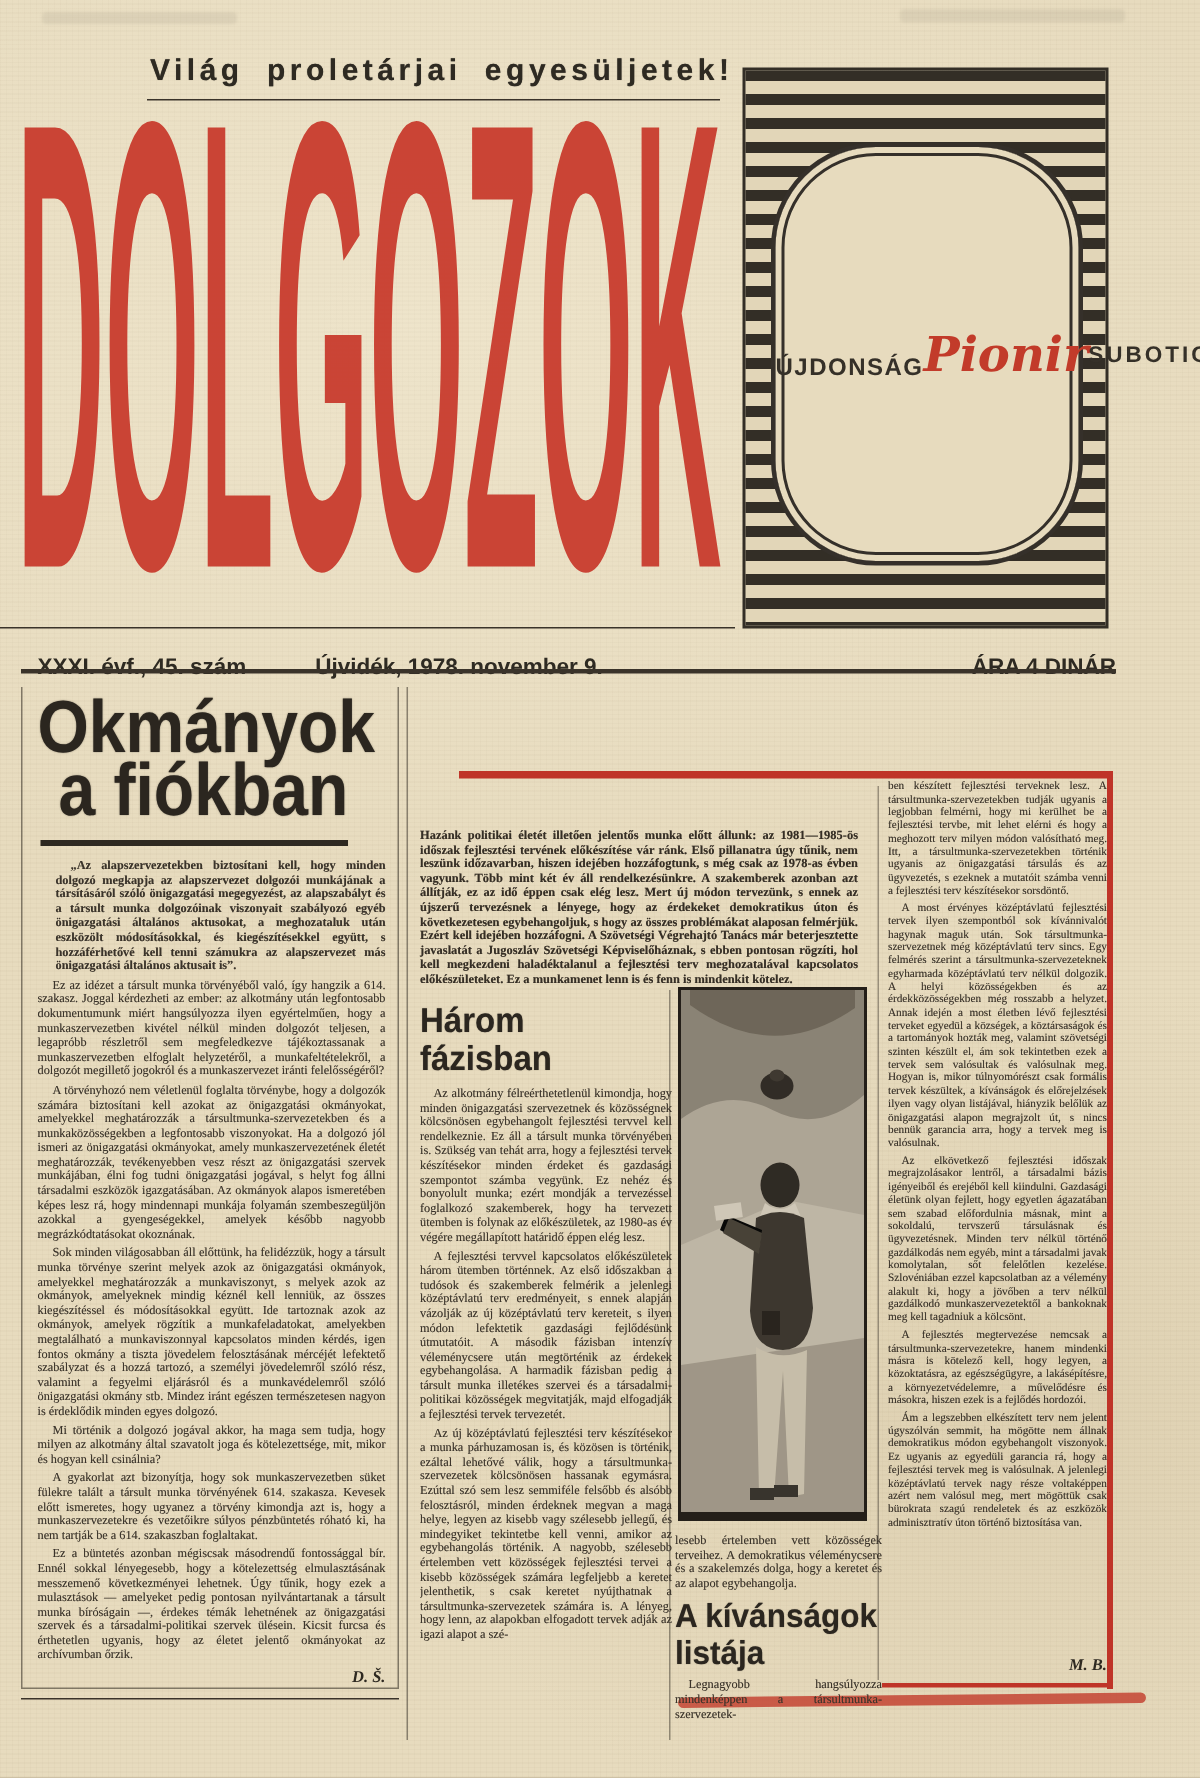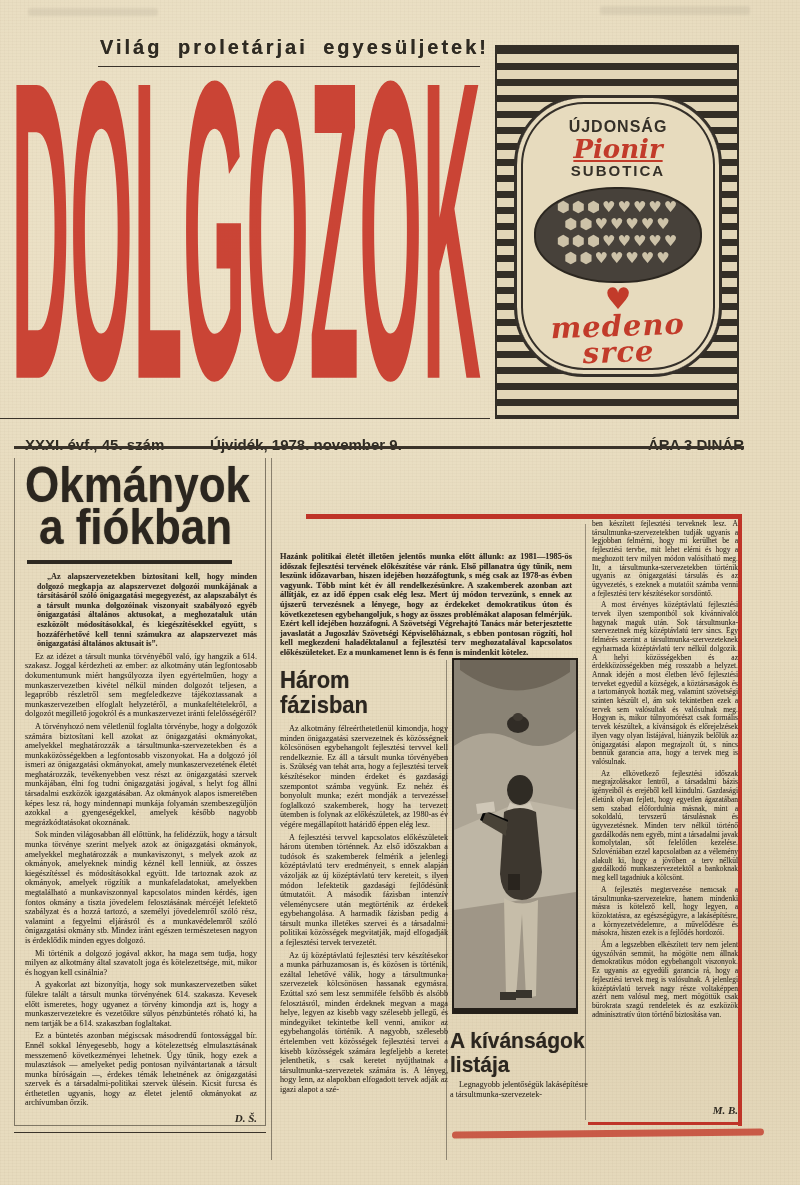--- a/index.html
+++ b/index.html
@@ -13,23 +13,23 @@
     font-family:"Liberation Sans",sans-serif;color:#332c24;}
   .abs{position:absolute;}
   .rule{position:absolute;background:#3a332a;}
   .redrule{position:absolute;background:#bf3428;}
   .motto{left:100px;top:36px;font-size:20px;font-weight:bold;letter-spacing:3px;word-spacing:7px;color:#2e2a22;text-shadow:0 0 .5px rgba(46,42,34,.7);}
   .masthead{left:10px;top:60px;}
   .ad{left:495px;top:45px;width:240px;height:370px;border:2px solid #332e26;
       background:repeating-linear-gradient(180deg,#332e26 0 7px,#e2d6b8 7px 16px);}
   .ad-blob{position:absolute;left:17px;top:48px;width:202px;height:276px;background:#e7dbbe;
       border:3px solid #35302a;border-radius:70px;box-shadow:inset 0 0 0 4px #e7dbbe, inset 0 0 0 6px #35302a;
-      display:flex;flex-direction:column;align-items:center;}
+      display:flex;flex-direction:row;align-items:center;}
   .ad-novelty{margin-top:20px;font-size:16px;font-weight:bold;letter-spacing:1px;color:#353028;}
-  .ad-brand{font-family:"DejaVu Serif",serif;font-style:italic;font-weight:bold;font-size:26px;color:#c23b2a;line-height:26px;text-decoration:underline;}
+  .ad-brand{font-family:"DejaVu Serif",serif;font-style:italic;font-weight:bold;font-size:32px;color:#c23b2a;line-height:26px;}
   .ad-city{font-size:15px;font-weight:bold;letter-spacing:2px;color:#353028;}
   .ad-mold{margin-top:8px;width:168px;height:96px;background:#47413a;border:2px solid #2c2720;border-radius:48%;
       overflow:hidden;text-align:center;color:#cdc2a8;font-family:"DejaVu Sans",sans-serif;
       font-size:15px;line-height:17px;letter-spacing:2px;padding-top:10px;box-sizing:border-box;}
   .ad-heart{margin-top:2px;font-size:30px;line-height:28px;color:#c23b2a;font-family:"DejaVu Sans",sans-serif;}
   .ad-product{font-family:"DejaVu Serif",serif;font-style:italic;font-weight:bold;color:#c23b2a;
       font-size:29px;line-height:26px;text-align:center;transform:rotate(-2deg);letter-spacing:1px;}
   .dateline{top:436px;font-size:15px;font-weight:bold;color:#2e2a22;}
   .leftart{left:14px;top:458px;width:252px;height:668px;border-left:1px solid rgba(58,51,42,.6);
       border-right:1px solid rgba(58,51,42,.6);border-bottom:1px solid rgba(58,51,42,.6);
@@ -89,21 +89,21 @@
       <div class="ad-product">
         <div>medeno</div>
         <div>srce</div>
       </div>
     </div>
   </div>
 
   <div class="rule" style="left:0px;top:418px;width:490px;height:1px;"></div>
   <div class="abs dateline" style="left:25px;">XXXI. évf., 45. szám</div>
   <div class="abs dateline" style="left:0px;width:612px;text-align:center;">Újvidék, 1978. november 9.</div>
-  <div class="abs dateline" style="left:600px;width:144px;text-align:right;">ÁRA 3 DINÁR</div>
+  <div class="abs dateline" style="left:600px;width:144px;text-align:right;">ÁRA 4 DINÁR</div>
   <div class="rule" style="left:14px;top:446px;width:730px;height:3px;"></div>
 
   <div class="abs leftart">
     <h2>Okmányok</h2>
     <h2 style="margin-left:14px;">a fiókban</h2>
     <div class="lh-rule"></div>
     <p class="quote">„Az alapszervezetekben biztosítani kell, hogy minden dolgozó megkapja az alapszervezet dolgozói munkájának a társításáról szóló önigazgatási megegyezést, az alapszabályt és a társult munka dolgozóinak viszonyait szabályozó egyéb önigazgatási általános aktusokat, a meghozataluk után eszközölt módosításokkal, és kiegészítésekkel együtt, s hozzáférhetővé kell tenni számukra az alapszervezet más önigazgatási általános aktusait is”.</p>
     <p>Ez az idézet a társult munka törvényéből való, így hangzik a 614. szakasz. Joggal kérdezheti az ember: az alkotmány után legfontosabb dokumentumunk miért hangsúlyozza ilyen egyértelműen, hogy a munkaszervezetben kivétel nélkül minden dolgozót teljesen, a legapróbb részletről sem megfeledkezve tájékoztassanak a munkaszervezetben elfoglalt helyzetéről, a munkafeltételekről, a dolgozót megillető jogokról és a munkaszervezet iránti felelősségéről?</p>
     <p>A törvényhozó nem véletlenül foglalta törvénybe, hogy a dolgozók számára biztosítani kell azokat az önigazgatási okmányokat, amelyekkel meghatározzák a társultmunka-szervezetekben és a munkaközösségekben a legfontosabb viszonyokat. Ha a dolgozó jól ismeri az önigazgatási okmányokat, amely munkaszervezetének életét meghatározzák, tevékenyebben vesz részt az önigazgatási szervek munkájában, élni fog tudni önigazgatási jogával, s helyt fog állni társadalmi eszközök igazgatásában. Az okmányok alapos ismeretében képes lesz rá, hogy mindennapi munkája folyamán szembeszegüljön azokkal a gyengeségekkel, amelyek később nagyobb megrázkódtatásokat okoznának.</p>
     <p>Sok minden világosabban áll előttünk, ha felidézzük, hogy a társult munka törvénye szerint melyek azok az önigazgatási okmányok, amelyekkel meghatározzák a munkaviszonyt, s melyek azok az okmányok, amelyeknek mindig kéznél kell lenniük, az összes kiegészítéssel és módosításokkal együtt. Ide tartoznak azok az okmányok, amelyek rögzítik a munkafeladatokat, amelyekben megtalálható a munkaviszonnyal kapcsolatos minden kérdés, igen fontos okmány a tiszta jövedelem felosztásának mércéjét lefektető szabályzat és a hozzá tartozó, a személyi jövedelemről szóló rész, valamint a fegyelmi eljárásról és a munkavédelemről szóló önigazgatási okmány stb. Mindez iránt egészen természetesen nagyon is érdeklődik minden egyes dolgozó.</p>
@@ -152,22 +152,23 @@
       <path d="M50,238 q16,10 34,2 l-2,96 -10,2 -4,-84 -6,84 -10,-2 Z" fill="#cfc5b0"></path>
       <rect x="46" y="332" width="16" height="8" fill="#35302a"></rect>
       <rect x="62" y="330" width="16" height="8" fill="#35302a"></rect>
       <rect x="54" y="214" width="12" height="16" fill="#241f19"></rect>
 
       <rect width="122" height="348" fill="#6b6356" opacity="0.08"></rect>
     </svg>
   </div>
 
   <div class="abs midcol">
+    <p class="colp" style="text-indent:0;">lesebb értelemben vett közösségek terveihez. A demokratikus véleménycsere és a szakelemzés dolga, hogy a keretet és az alapot egybehangolja.</p>
     <div class="subhead">A kívánságok listája</div>
-    <p class="colp">Legnagyobb jelentőségük lakásépítésre a társultmunka-szervezetek-</p>
+    <p class="colp">Legnagyobb hangsúlyozza mindenképpen a társultmunka-szervezetek-</p>
   </div>
 
   <div class="abs rightcol">
     <p class="colp" style="text-indent:0;">ben készített fejlesztési terveknek lesz. A társultmunka-szervezetekben tudják ugyanis a legjobban felmérni, hogy mi kerülhet be a fejlesztési tervbe, mit lehet elérni és hogy a meghozott terv milyen módon valósítható meg. Itt, a társultmunka-szervezetekben történik ugyanis az önigazgatási társulás és az ügyvezetés, s ezeknek a mutatóit számba venni a fejlesztési terv készítésekor sorsdöntő.</p>
     <p class="colp">A most érvényes középtávlatú fejlesztési tervek ilyen szempontból sok kívánnivalót hagynak maguk után. Sok társultmunka-szervezetnek még középtávlatú terv sincs. Egy felmérés szerint a társultmunka-szervezeteknek egyharmada középtávlatú terv nélkül dolgozik. A helyi közösségekben és az érdekközösségekben még rosszabb a helyzet. Annak idején a most életben lévő fejlesztési terveket egyedül a községek, a köztársaságok és a tartományok hozták meg, valamint szövetségi szinten készült el, ám sok tekintetben ezek a tervek sem valósultak és valósulnak meg. Hogyan is, mikor túlnyomórészt csak formális tervek készültek, a kívánságok és előrejelzések ilyen vagy olyan listájával, hiányzik belőlük az önigazgatási alapon megrajzolt út, s nincs bennük garancia arra, hogy a tervek meg is valósulnak.</p>
     <p class="colp">Az elkövetkező fejlesztési időszak megrajzolásakor lentről, a társadalmi bázis igényeiből és erejéből kell kiindulni. Gazdasági életünk olyan fejlett, hogy egyetlen ágazatában sem szabad előfordulnia másnak, mint a sokoldalú, tervszerű társulásnak és ügyvezetésnek. Minden terv nélkül történő gazdálkodás nem egyéb, mint a társadalmi javak komolytalan, sőt felelőtlen kezelése. Szlovéniában ezzel kapcsolatban az a vélemény alakult ki, hogy a jövőben a terv nélkül gazdálkodó munkaszervezetektől a bankoknak meg kell tagadniuk a kölcsönt.</p>
     <p class="colp">A fejlesztés megtervezése nemcsak a társultmunka-szervezetekre, hanem mindenki másra is kötelező kell, hogy legyen, a közoktatásra, az egészségügyre, a lakásépítésre, a környezetvédelemre, a művelődésre és másokra, hiszen ezek is a fejlődés hordozói.</p>
     <p class="colp">Ám a legszebben elkészített terv nem jelent úgyszólván semmit, ha mögötte nem állnak demokratikus módon egybehangolt viszonyok. Ez ugyanis az egyedüli garancia rá, hogy a fejlesztési tervek meg is valósulnak. A jelenlegi középtávlatú tervek nagy része voltaképpen azért nem valósul meg, mert mögöttük csak bürokrata szagú rendeletek és az eszközök adminisztratív úton történő biztosítása van.</p>
   </div>
   <div class="abs sig" style="left:592px;top:1100px;width:146px;">M. B.</div>

